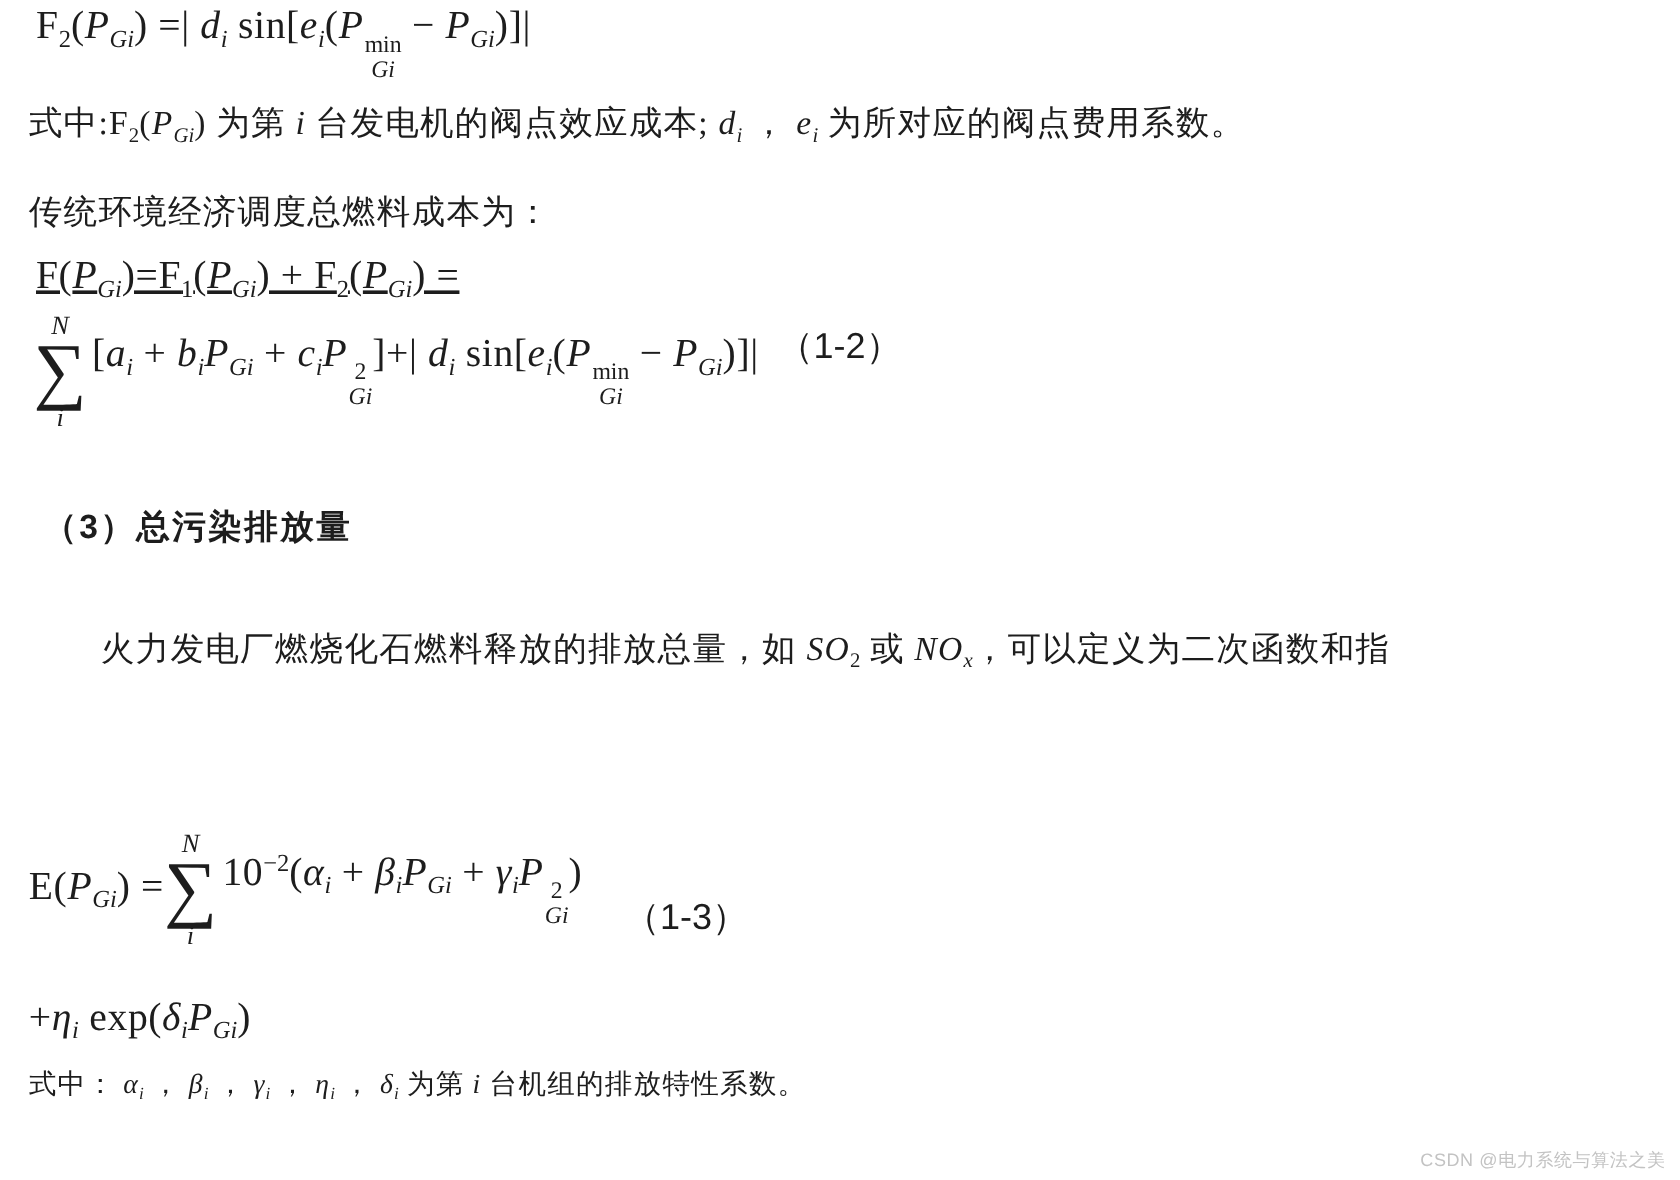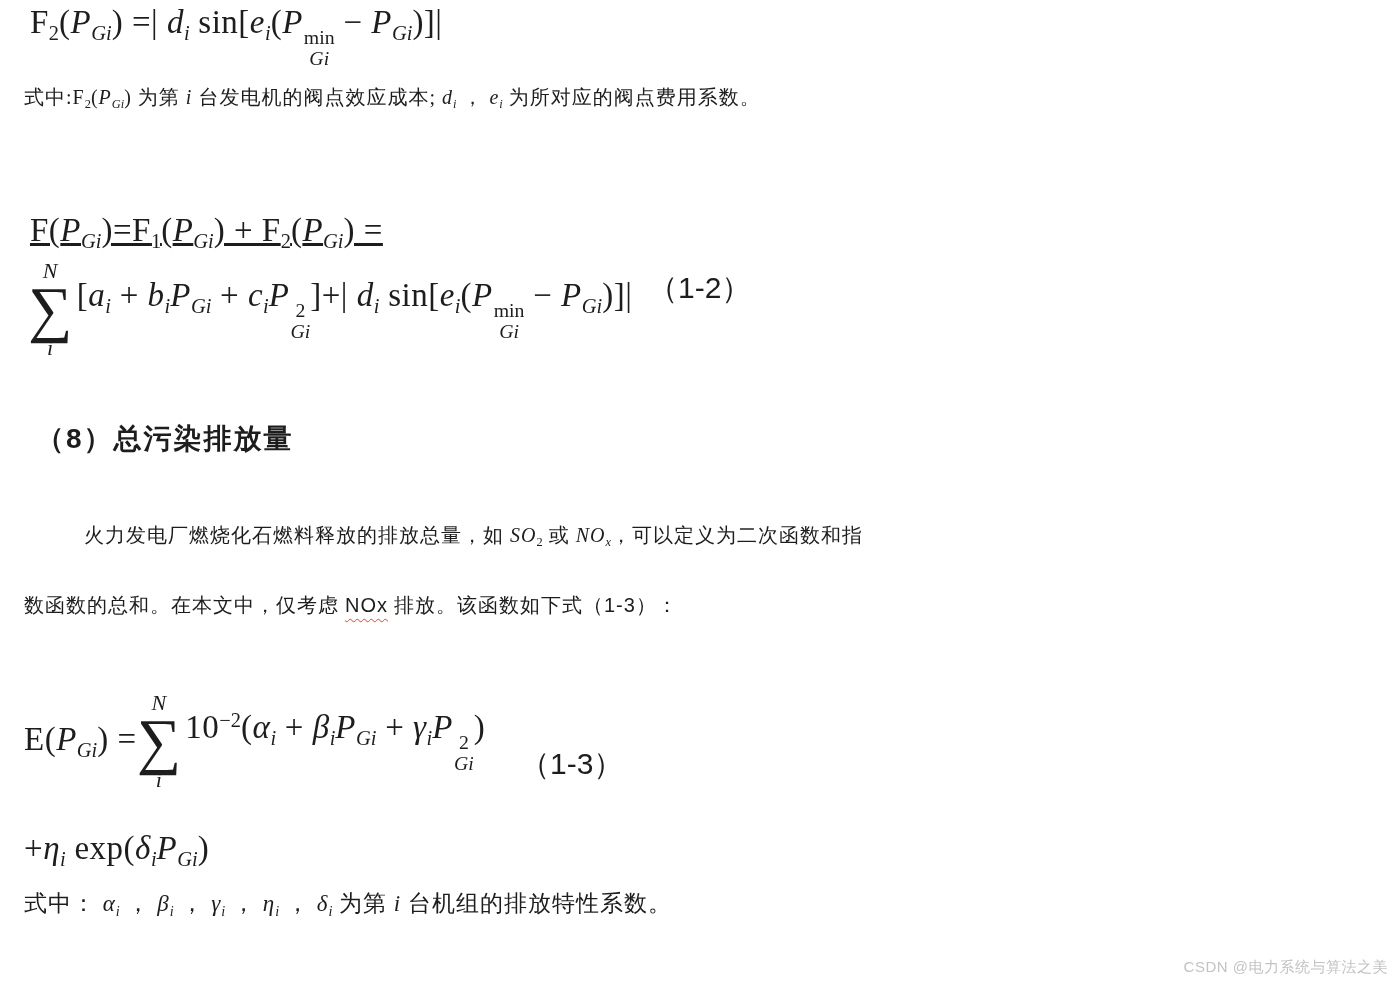--- a/index.html
+++ b/index.html
@@ -50,21 +50,21 @@
     margin: 0 4px 0 0;
   }
   .sum-top { font-size: 22px; font-style: italic; line-height:1; }
   .sum-sigma { font-size: 62px; line-height: 0.88; font-weight: 500; }
   .sum-bot { font-size: 22px; font-style: italic; line-height:1; }
 
   .frow { display: flex; align-items: center; }
 
   
   .cn {
-    font-size: 20px;
+    font-size: 28px;
     white-space: nowrap;
     letter-spacing: 1px;
   }
 
   .heading {
     font-family: "Liberation Sans", "DejaVu Sans", sans-serif;
     font-weight: bold;
     font-size: 28px;
     letter-spacing: 2px;
     white-space: nowrap;
@@ -102,45 +102,45 @@
 
 <div class="page">
 
   <div class="abs math" style="left:30px; top:4px;">F<sub>2</sub>(<i>P</i><sub><i>Gi</i></sub>) =| <i>d</i><sub><i>i</i></sub> sin[<i>e</i><sub><i>i</i></sub>(<i>P</i><span class="ss">
         <span class="ss-t">min</span>
         <span class="ss-b"><i>Gi</i></span>
       </span> − <i>P</i><sub><i>Gi</i></sub>)]|</div>
 
   <div class="abs cn" style="left:24px; top:84px;">式中:F<sub>2</sub>(<i>P</i><sub><i>Gi</i></sub>) 为第 <i>i</i> 台发电机的阀点效应成本; <i>d</i><sub><i>i</i></sub> ， <i>e</i><sub><i>i</i></sub> 为所对应的阀点费用系数。</div>
 
+  <div class="abs cn" style="left:24px; top:158px;">传统环境经济调度总燃料成本为：</div>
 
   <div class="abs math" style="left:30px; top:212px;text-decoration:underline;">F(<i>P</i><sub><i>Gi</i></sub>)=F<sub>1</sub>(<i>P</i><sub><i>Gi</i></sub>) + F<sub>2</sub>(<i>P</i><sub><i>Gi</i></sub>) =</div>
 
   <div class="abs math frow" style="left:28px; top:260px;">
     <span class="sum">
       <span class="sum-top">N</span>
       <span class="sum-sigma">∑</span>
       <span class="sum-bot">i</span>
     </span>
     <span>[<i>a</i><sub><i>i</i></sub> + <i>b</i><sub><i>i</i></sub><i>P</i><sub><i>Gi</i></sub> + <i>c</i><sub><i>i</i></sub><i>P</i><span class="ss">
           <span class="ss-t">2</span>
           <span class="ss-b"><i>Gi</i></span>
         </span>]+| <i>d</i><sub><i>i</i></sub> sin[<i>e</i><sub><i>i</i></sub>(<i>P</i><span class="ss">
           <span class="ss-t">min</span>
           <span class="ss-b"><i>Gi</i></span>
         </span> − <i>P</i><sub><i>Gi</i></sub>)]|</span>
   </div>
 
   <div class="abs eq-label" style="left:648px; top:268px;">（1-2）</div>
 
-  <div class="abs heading" style="left:36px; top:420px;">（8）总污染排放量</div>
+  <div class="abs heading" style="left:36px; top:420px;">（3）总污染排放量</div>
 
   <div class="abs cn" style="left:84px; top:522px;">火力发电厂燃烧化石燃料释放的排放总量，如 <i>SO</i><sub>2</sub> 或 <i>NO</i><sub><i>x</i></sub>，可以定义为二次函数和指</div>
 
-  <div class="abs cn" style="left:24px; top:592px;">数函数的总和。在本文中，仅考虑 <span class="nox">NOx</span> 排放。该函数如下式<span class="sans">（1-3）</span>：</div>
 
   <div class="abs math frow" style="left:24px; top:692px;">
     <span>E(<i>P</i><sub><i>Gi</i></sub>) = </span>
     <span class="sum">
       <span class="sum-top">N</span>
       <span class="sum-sigma">∑</span>
       <span class="sum-bot">i</span>
     </span>
     <span>10<sup>−2</sup>(<i>α</i><sub><i>i</i></sub> + <i>β</i><sub><i>i</i></sub><i>P</i><sub><i>Gi</i></sub> + <i>γ</i><sub><i>i</i></sub><i>P</i><span class="ss">
           <span class="ss-t">2</span>

